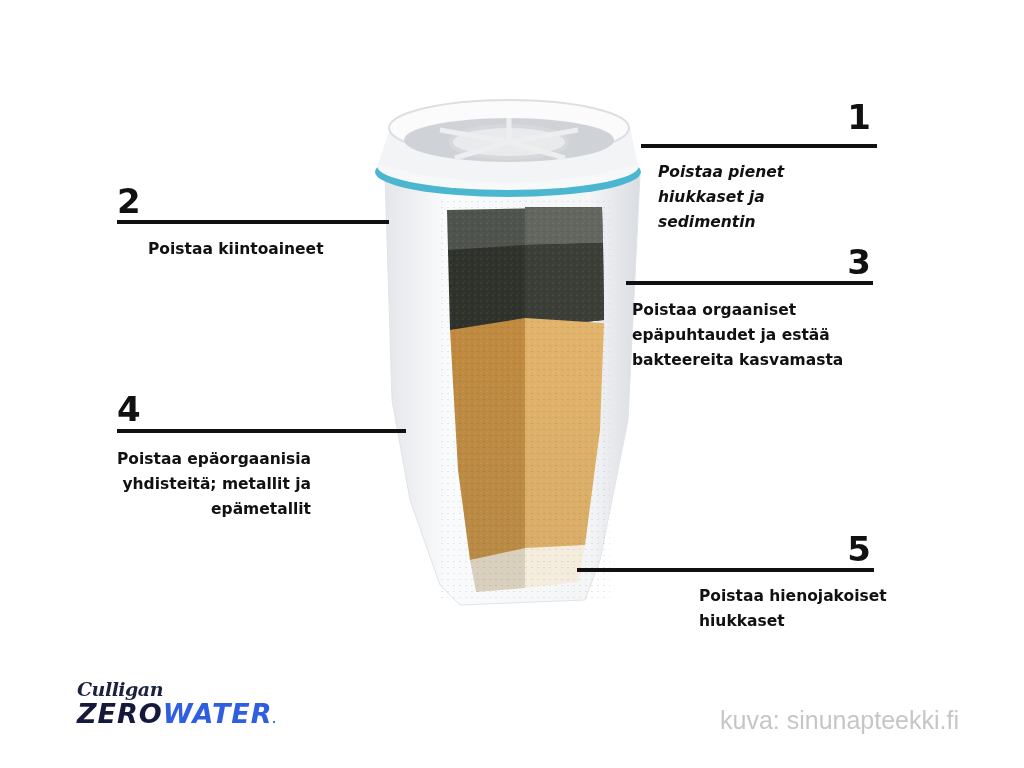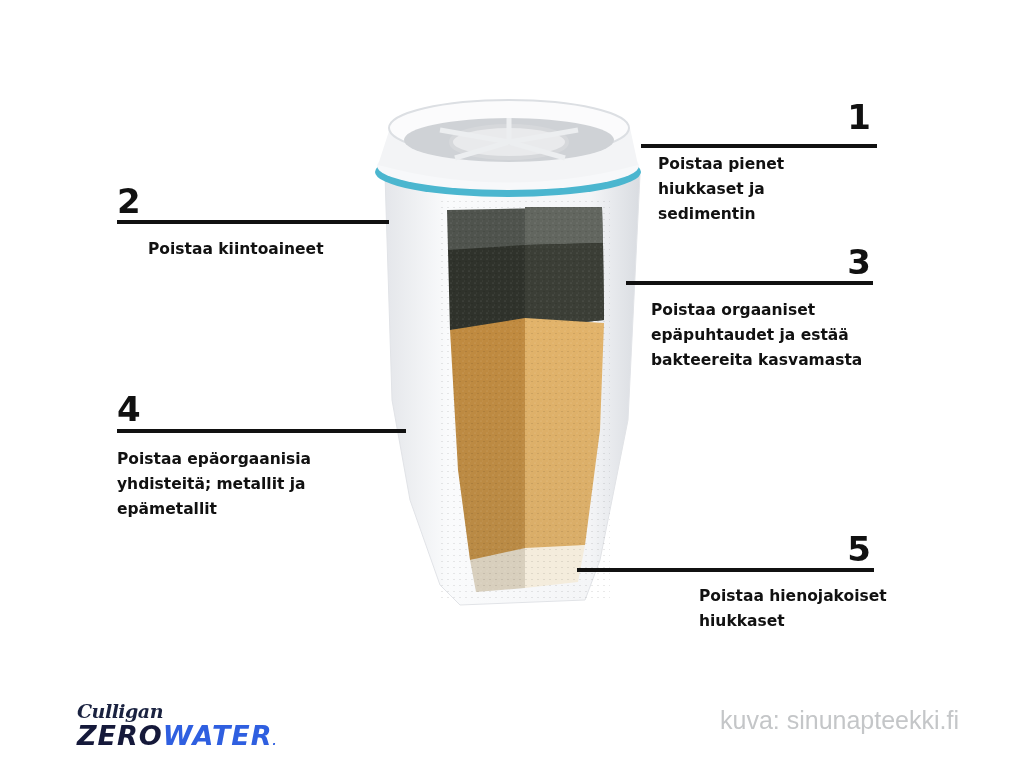--- a/index.html
+++ b/index.html
@@ -67,45 +67,45 @@
     <line x1="509" y1="142" x2="440" y2="130"></line>
     <line x1="509" y1="142" x2="578" y2="130"></line>
     <line x1="509" y1="142" x2="455" y2="158"></line>
     <line x1="509" y1="142" x2="565" y2="158"></line>
     <line x1="509" y1="142" x2="509" y2="118"></line>
   </g>
 </svg>
 
 <div class="abs num" style="right:153px;top:100px;">1</div>
 <div class="abs rule" style="left:641px;top:144px;width:236px;"></div>
-<div class="abs label" style="left:658px;top:152px;">Poistaa pienet
+<div class="abs label" style="left:658px;top:160px;font-style:italic;">Poistaa pienet
 hiukkaset ja
 sedimentin</div>
 
 <div class="abs num" style="left:117px;top:184px;">2</div>
 <div class="abs rule" style="left:117px;top:220px;width:272px;"></div>
 <div class="abs label" style="left:117px;top:237px;margin-left:31px;">Poistaa kiintoaineet</div>
 
 <div class="abs num" style="right:153px;top:245px;">3</div>
 <div class="abs rule" style="left:626px;top:281px;width:247px;"></div>
-<div class="abs label" style="left:651px;top:298px;">Poistaa orgaaniset
+<div class="abs label" style="left:632px;top:298px;">Poistaa orgaaniset
 epäpuhtaudet ja estää
 bakteereita kasvamasta</div>
 
 <div class="abs num" style="left:117px;top:392px;">4</div>
 <div class="abs rule" style="left:117px;top:429px;width:289px;"></div>
-<div class="abs label" style="left:117px;top:447px;">Poistaa epäorgaanisia
+<div class="abs label" style="left:117px;top:447px;text-align:right;">Poistaa epäorgaanisia
 yhdisteitä; metallit ja
 epämetallit</div>
 
 <div class="abs num" style="right:153px;top:532px;">5</div>
 <div class="abs rule" style="left:577px;top:568px;width:297px;"></div>
 <div class="abs label" style="left:654px;top:584px;margin-left:45px;">Poistaa hienojakoiset
 hiukkaset</div>
 
-<div class="abs" style="left:77px;top:678px;margin-top:22px;">
+<div class="abs" style="left:77px;top:678px;">
   <div class="culligan">Culligan</div>
   <div class="zw" style="margin-top:-2px;">
     <span class="zero">ZERO</span><span class="water">WATER</span><span class="water" style="font-size:10px;">.</span>
   </div>
 </div>
 
 <div class="abs credit" style="left:720px;top:706px;">kuva: sinunapteekki.fi</div>
 
 </body></html>

